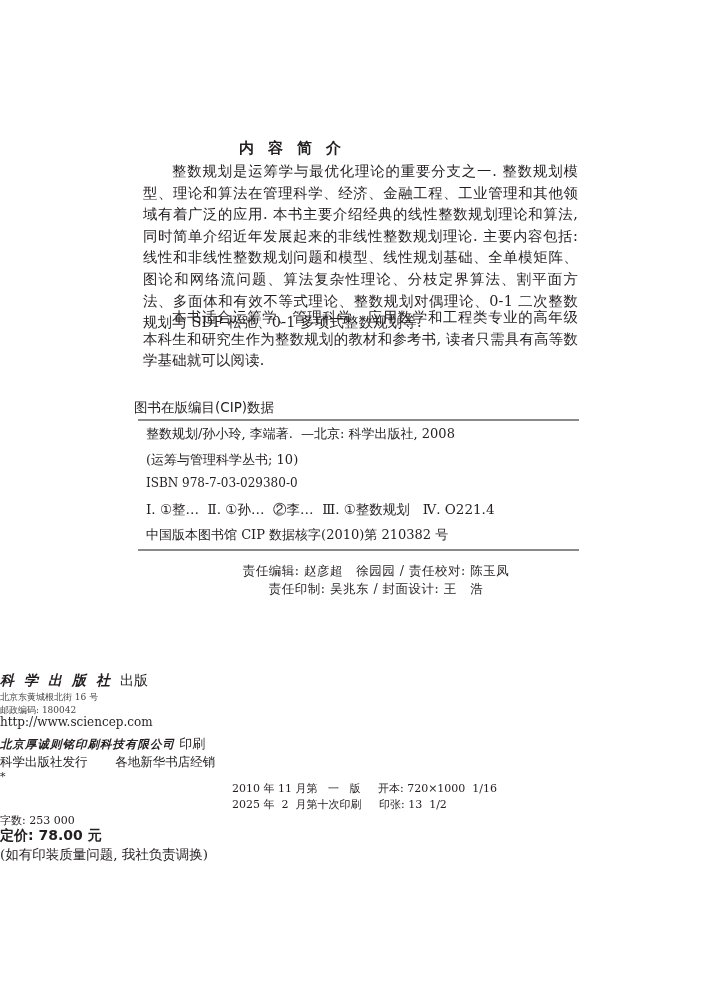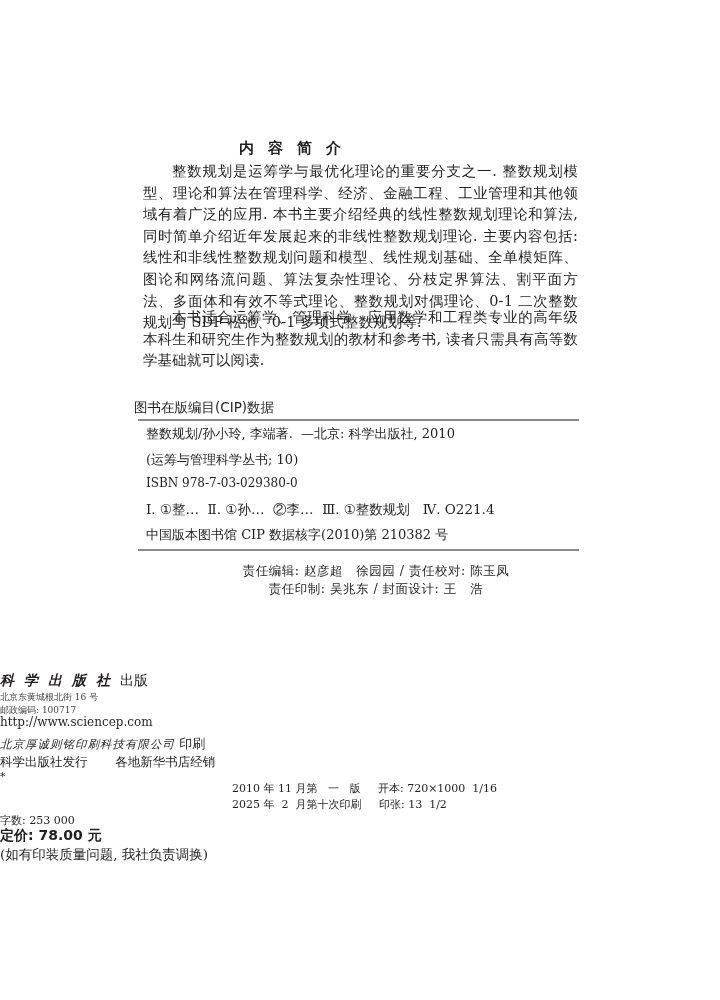--- a/index.html
+++ b/index.html
@@ -40,51 +40,51 @@
   }
   .cr1 { top: 563px; }
   .cr2 { top: 581px; }
   .center { left: 0; width: 720px; text-align: left; white-space: pre; }
   .pub { top: 672px; font-size: 14px; }
   .pub .calli { font-weight: bold; font-style: italic; letter-spacing: 10px; }
   .addr { top: 691px; font-size: 9px; color: #444; }
   .zip { top: 704px; font-size: 9px; color: #444; }
   .url { top: 715px; font-size: 12px; }
   .printer { top: 735px; font-size: 13px; }
-  .printer .calli { font-weight: normal; font-style: italic; font-size: 11.5px; letter-spacing: 1px; }
+  .printer .calli { font-weight: bold; font-style: italic; font-size: 11.5px; letter-spacing: 1px; }
   .dist { top: 754px; font-size: 12.5px; }
   .star { top: 770px; font-size: 11px; }
   .ed1 { top: 781px; font-size: 11px; left: 232px; width: auto; text-align: left; }
   .ed2 { top: 797px; font-size: 11px; left: 232px; width: auto; text-align: right; }
   .words { top: 813px; font-size: 11px; }
   .price { top: 827px; font-size: 14px; font-weight: bold; font-family: "DejaVu Sans", "Liberation Sans", sans-serif; }
   .note { top: 846px; font-size: 13.5px; }
 </style>
 </head>
 <body>
 
 <div class="abs title">内容简介</div>
 <div class="abs para p1">整数规划是运筹学与最优化理论的重要分支之一. 整数规划模型、理论和算法在管理科学、经济、金融工程、工业管理和其他领域有着广泛的应用. 本书主要介绍经典的线性整数规划理论和算法, 同时简单介绍近年发展起来的非线性整数规划理论. 主要内容包括: 线性和非线性整数规划问题和模型、线性规划基础、全单模矩阵、图论和网络流问题、算法复杂性理论、分枝定界算法、割平面方法、多面体和有效不等式理论、整数规划对偶理论、0-1 二次整数规划与 SDP 松弛、0-1 多项式整数规划等.</div>
 <div class="abs para p2">本书适合运筹学、管理科学、应用数学和工程类专业的高年级本科生和研究生作为整数规划的教材和参考书, 读者只需具有高等数学基础就可以阅读.</div>
 
 <div class="abs cip-head">图书在版编目(CIP)数据</div>
 <div class="abs rule r1"></div>
-<div class="abs cip-line c1">整数规划/孙小玲, 李端著.  —北京: 科学出版社, 2010</div>
+<div class="abs cip-line c1">整数规划/孙小玲, 李端著.  —北京: 科学出版社, 2008</div>
 <div class="abs cip-line c2">(运筹与管理科学丛书; 10)</div>
 <div class="abs cip-line c3">ISBN 978-7-03-029380-0</div>
 <div class="abs cip-line c4">Ⅰ. ①整…  Ⅱ. ①孙…  ②李…  Ⅲ. ①整数规划   Ⅳ. O221.4</div>
 <div class="abs cip-line c5">中国版本图书馆 CIP 数据核字(2010)第 210382 号</div>
 <div class="abs rule r2"></div>
 
 <div class="abs credits cr1">责任编辑: 赵彦超   徐园园 / 责任校对: 陈玉凤</div>
 <div class="abs credits cr2">责任印制: 吴兆东 / 封面设计: 王   浩</div>
 
 <div class="abs center pub"><span class="calli">科学出版社</span><span>出版</span></div>
 <div class="abs center addr">北京东黄城根北街 16 号</div>
-<div class="abs center zip">邮政编码: 100717</div>
+<div class="abs center zip">邮政编码: 180042</div>
 <div class="abs center url">http://www.sciencep.com</div>
 <div class="abs center printer"><span class="calli">北京厚诚则铭印刷科技有限公司</span><span> 印刷</span></div>
 <div class="abs center dist">科学出版社发行       各地新华书店经销</div>
 <div class="abs center star">*</div>
 
 <div class="abs center ed1">2010 年 11 月第   一   版     开本: 720×1000  1/16</div>
 <div class="abs center ed2">2025 年  2  月第十次印刷     印张: 13  1/2</div>
 <div class="abs center words">字数: 253 000</div>
 <div class="abs center price">定价: 78.00 元</div>
 <div class="abs center note">(如有印装质量问题, 我社负责调换)</div>

